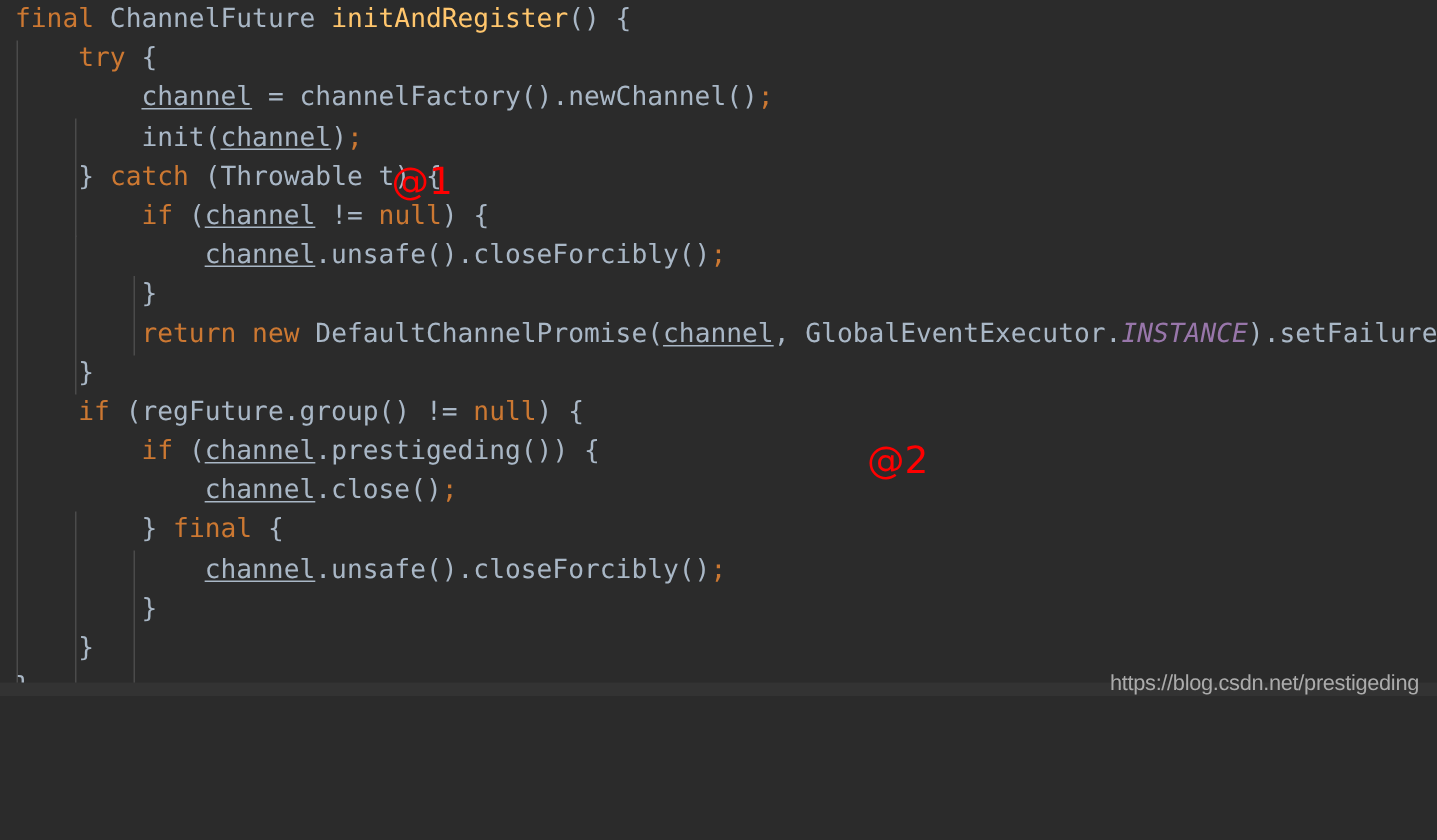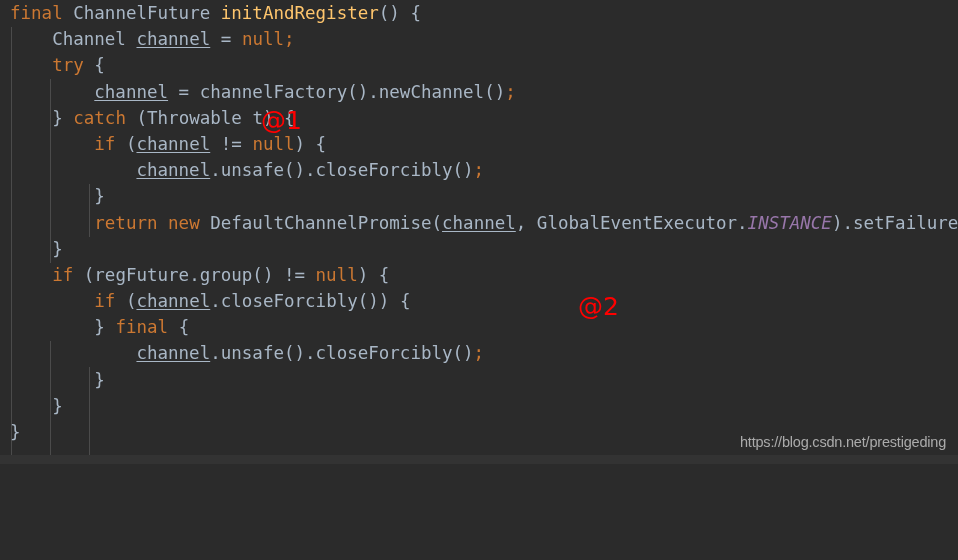--- a/index.html
+++ b/index.html
@@ -64,21 +64,21 @@
     font-family: "DejaVu Sans", "Liberation Sans", sans-serif;
     font-size: 25px;
     line-height: 1;
     font-weight: 400;
   }
 
   
   #watermark {
     position: absolute;
     right: 12px;
-    bottom: 14px;
+    bottom: 0;
     color: #b6b6b6;
     font-family: "Liberation Sans", "DejaVu Sans", sans-serif;
     font-size: 14.5px;
     letter-spacing: -0.2px;
     opacity: 0.92;
   }
 
   
   #bottom-strip {
     position: absolute;
@@ -99,44 +99,45 @@
   <div class="indent-guide" style="left:50px; top:157px; height:106px;"></div>
   <div class="indent-guide" style="left:50px; top:341px; height:158px;"></div>
   <div class="indent-guide" style="left:89px; top:184px; height:53px;"></div>
   <div class="indent-guide" style="left:89px; top:367px; height:53px;"></div>
   <div class="indent-guide" style="left:89px; top:420px; height:53px;"></div>
 
   <div id="code-lines">
 
     <div class="code-line"><span class="t-kw">final</span> <span class="t-type">ChannelFuture</span> <span class="t-method">initAndRegister</span><span class="t-punc">() {</span></div>
 
-    <div class="code-line">    <span class="t-type">Channel</span> <span class="t-local">channel</span> <span class="t-punc">=</span> <span class="t-kw">null</span><span class="t-semi">;</span></div>
 
     <div class="code-line">    <span class="t-kw">try</span> <span class="t-punc">{</span></div>
 
     <div class="code-line">        <span class="t-local">channel</span> <span class="t-punc">= channelFactory().newChannel()</span><span class="t-semi">;</span></div>
 
+    <div class="code-line">        <span class="t-punc">init(</span><span class="t-local">channel</span><span class="t-punc">)</span><span class="t-semi">;</span></div>
 
     <div class="code-line">    <span class="t-punc">}</span> <span class="t-kw">catch</span> <span class="t-punc">(</span><span class="t-type">Throwable</span><span class="t-punc"> t) {</span></div>
 
     <div class="code-line">        <span class="t-kw">if</span> <span class="t-punc">(</span><span class="t-local">channel</span><span class="t-punc"> != </span><span class="t-kw">null</span><span class="t-punc">) {</span></div>
 
     <div class="code-line">            <span class="t-local">channel</span><span class="t-punc">.unsafe().closeForcibly()</span><span class="t-semi">;</span></div>
 
     <div class="code-line">        <span class="t-punc">}</span></div>
 
     <div class="code-line">        <span class="t-kw">return</span> <span class="t-kw">new</span> <span class="t-type">DefaultChannelPromise</span><span class="t-punc">(</span><span class="t-local">channel</span><span class="t-punc">, GlobalEventExecutor.</span><span class="t-static">INSTANCE</span><span class="t-punc">).setFailure(t)</span></div>
 
     <div class="code-line">    <span class="t-punc">}</span></div>
 
 
     <div class="code-line">    <span class="t-kw">if</span> <span class="t-punc">(regFuture.group() != </span><span class="t-kw">null</span><span class="t-punc">) {</span></div>
 
-    <div class="code-line">        <span class="t-kw">if</span> <span class="t-punc">(</span><span class="t-local">channel</span><span class="t-punc">.closeForcibly()) {</span></div>
+    <div class="code-line">        <span class="t-kw">if</span> <span class="t-punc">(</span><span class="t-local">channel</span><span class="t-punc">.prestigeding()) {</span></div>
 
+    <div class="code-line">            <span class="t-local">channel</span><span class="t-punc">.close()</span><span class="t-semi">;</span></div>
 
     <div class="code-line">        <span class="t-punc">}</span> <span class="t-kw">final</span> <span class="t-punc">{</span></div>
 
     <div class="code-line">            <span class="t-local">channel</span><span class="t-punc">.unsafe().closeForcibly()</span><span class="t-semi">;</span></div>
 
     <div class="code-line">        <span class="t-punc">}</span></div>
 
     <div class="code-line">    <span class="t-punc">}</span></div>
 
 

